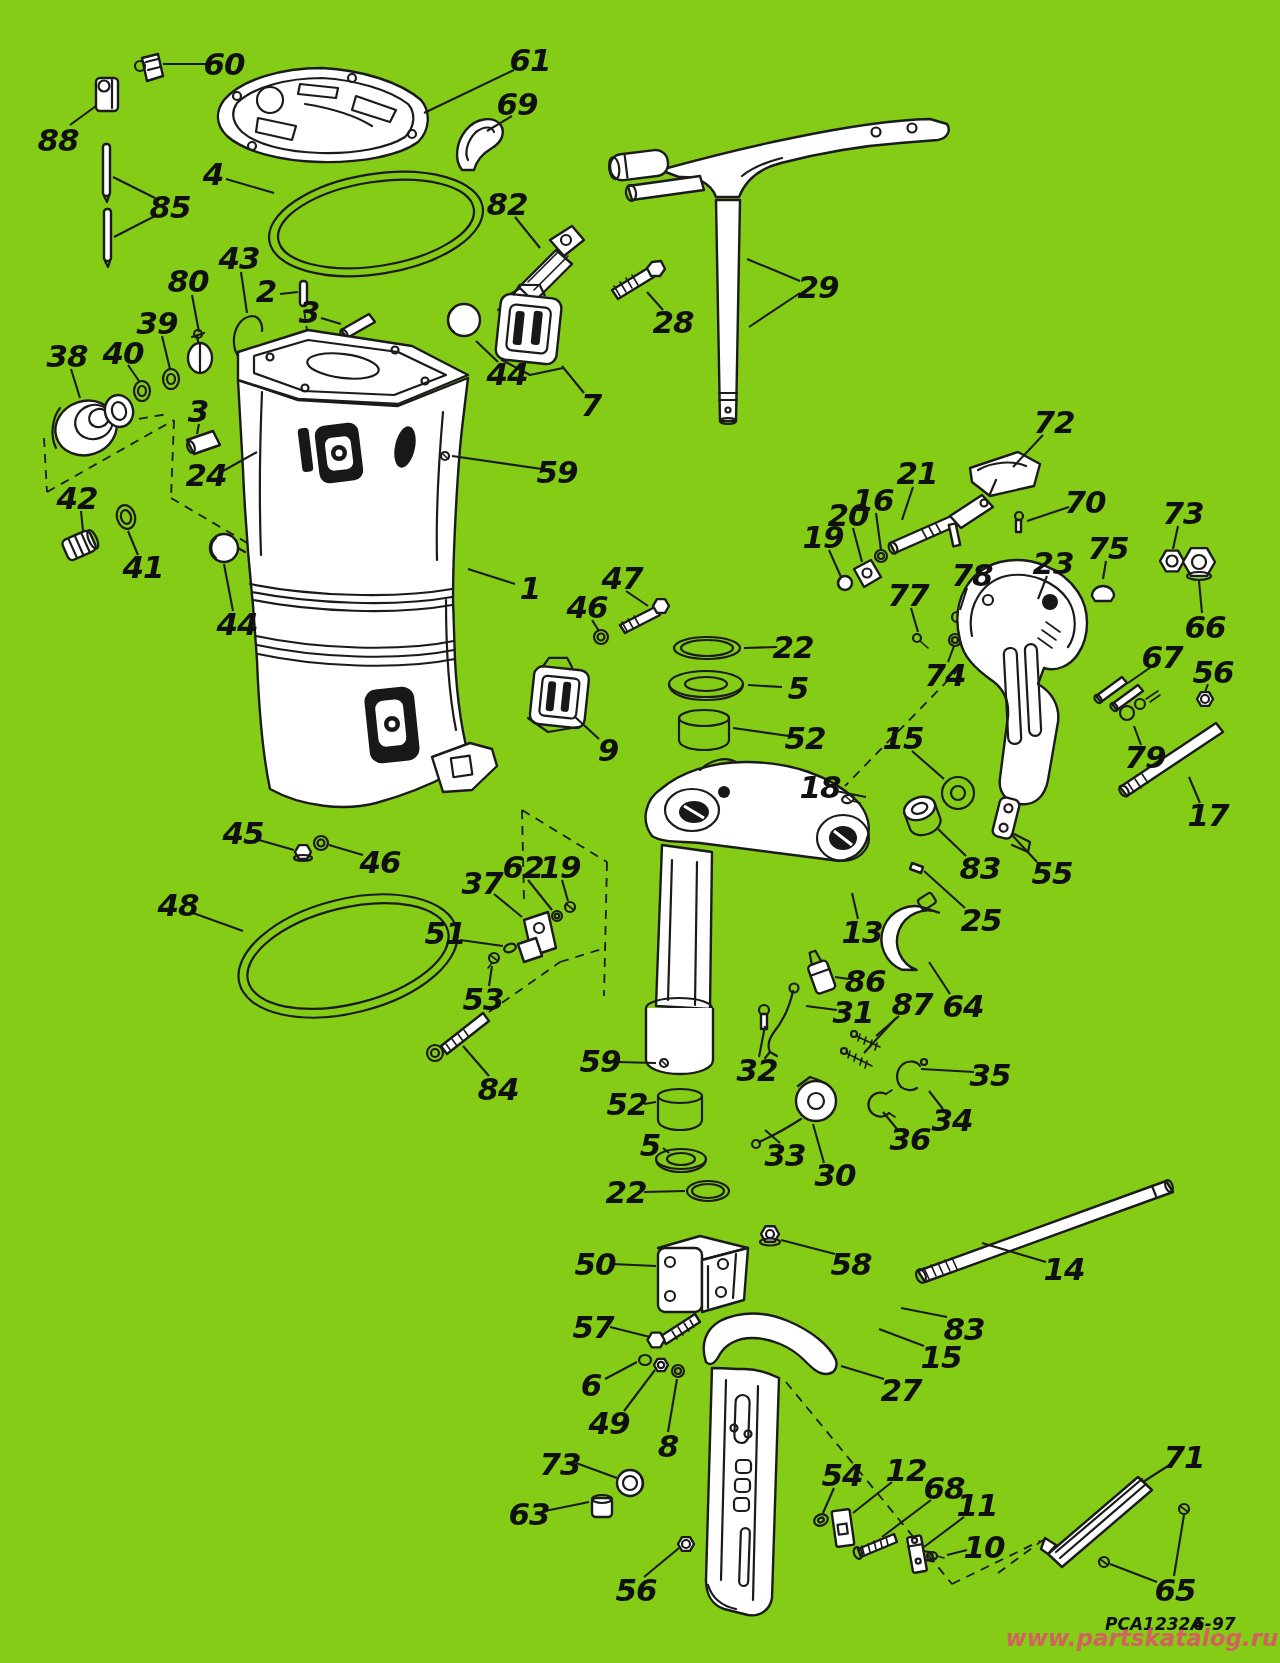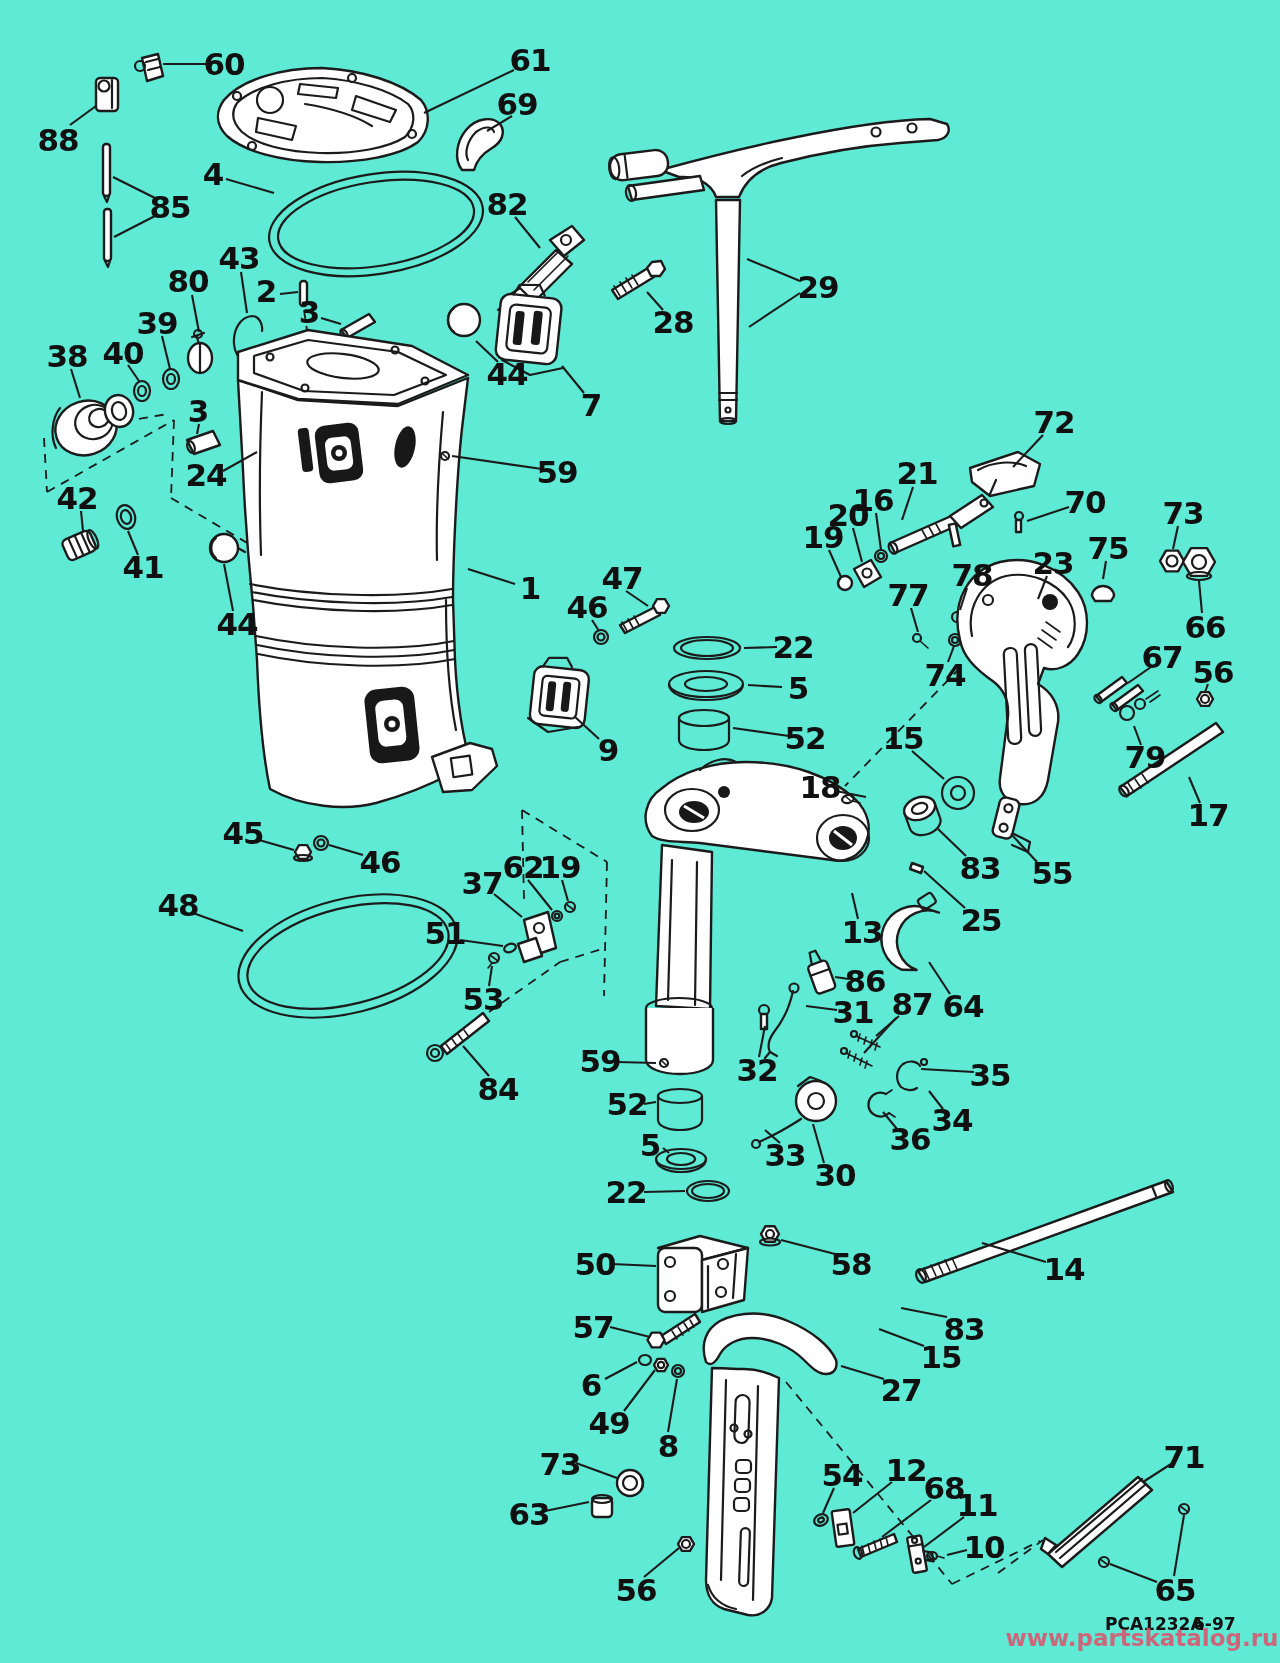--- a/index.html
+++ b/index.html
@@ -1,17 +1,17 @@
 <!DOCTYPE html>
 <html><head>
 <meta charset="utf-8">
 <style>
   html,body{margin:0;padding:0;background:#ffffff;}
-  #stage{position:relative;width:1280px;height:1663px;background:#5eead4;overflow:hidden;
-         font-family:"DejaVu Sans","Liberation Sans",sans-serif;}
+  #stage{position:relative;width:1280px;height:1663px;background:#84cc16;overflow:hidden;
+         font-family:"DejaVu Sans","Liberation Sans",sans-serif;font-style:italic;}
   svg{display:block;width:1280px;height:1663px;}
   .p{fill:none;stroke:#1b1b1b;stroke-width:2.2;stroke-linecap:round;stroke-linejoin:round;}
   .t{fill:none;stroke:#1b1b1b;stroke-width:1.6;stroke-linecap:round;}
   .w{fill:#ffffff;stroke:#1b1b1b;stroke-width:2.4;stroke-linejoin:round;}
   .d{fill:#181818;stroke:none;}
   .dash{fill:none;stroke:#1b1b1b;stroke-width:1.8;stroke-dasharray:9 7;}
   .leader{stroke:#1b1b1b;stroke-width:2.1;}
   .callout{font-family:"DejaVu Sans","Liberation Sans",sans-serif;font-weight:bold;
            font-size:31px;letter-spacing:-1px;fill:#101010;}
   .code{font-family:"DejaVu Sans","Liberation Sans",sans-serif;font-weight:bold;font-size:17px;fill:#101010;}

